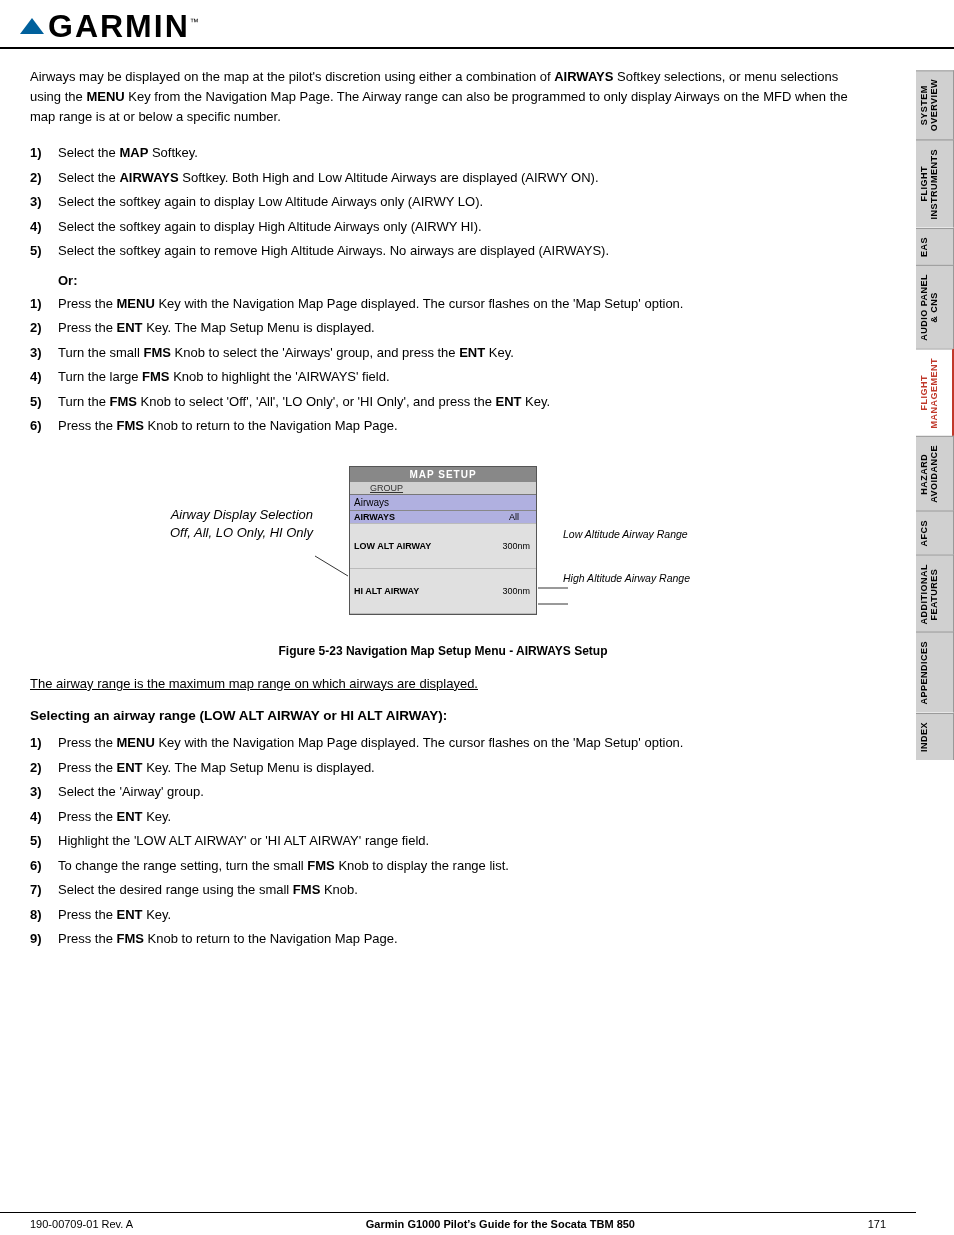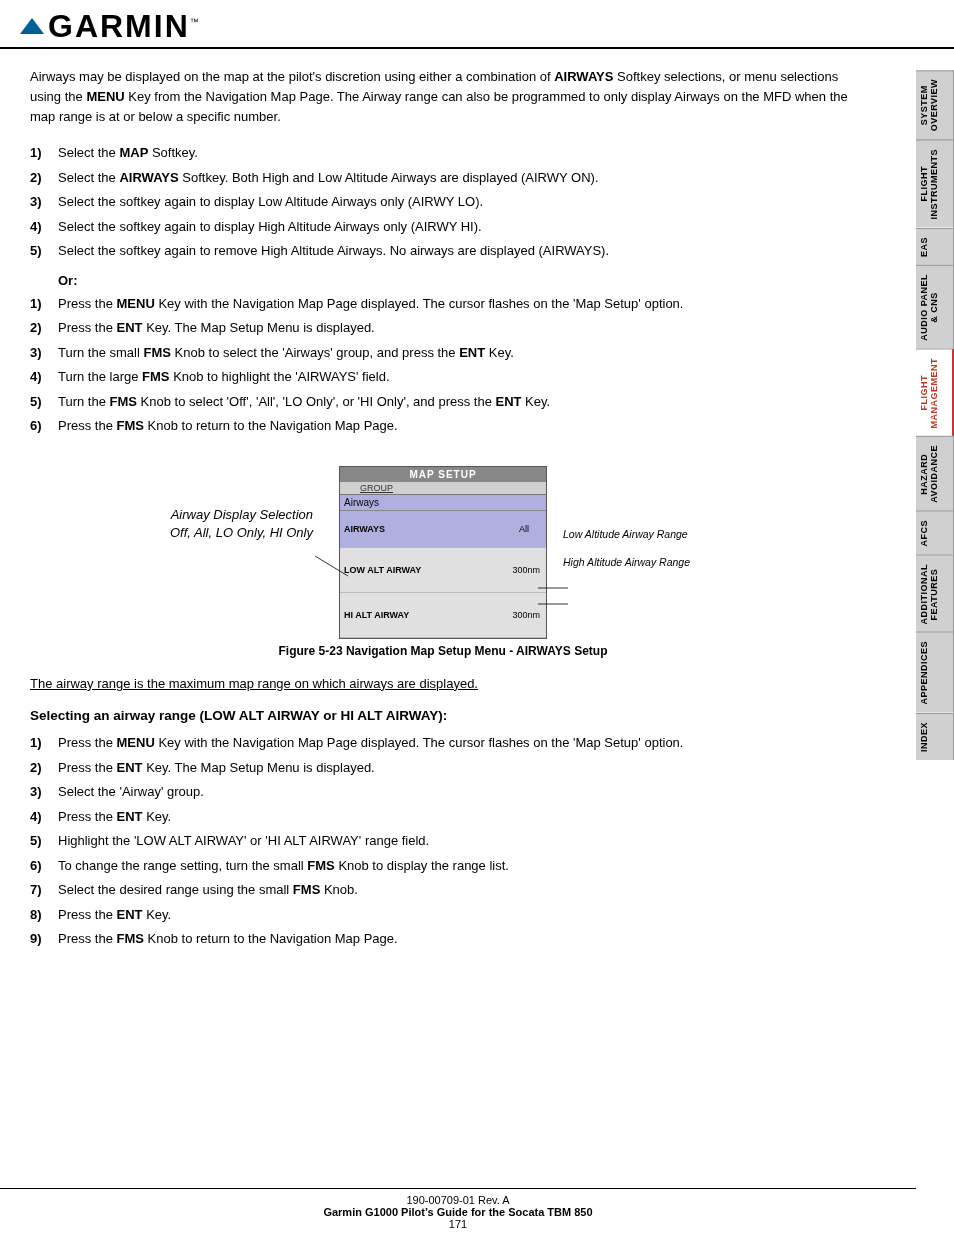--- a/index.html
+++ b/index.html
@@ -137,21 +137,21 @@
     .diagram-container {
       display: flex;
       justify-content: center;
       align-items: center;
       margin: 20px 0 8px 0;
       position: relative;
     }
     .map-setup-box {
       border: 1px solid #555;
       background: #e8e8e8;
-      width: 208px;
+      width: 188px;
       font-size: 10px;
     }
     .map-setup-title {
       background: #888;
       color: #fff;
       text-align: center;
       font-size: 10px;
       font-weight: bold;
       padding: 2px 0;
       letter-spacing: 1px;
@@ -185,21 +185,21 @@
       background: #b0b0e0;
     }
     .data-label {
       font-size: 9px;
       flex: 1;
       font-weight: bold;
     }
     .data-value {
       font-size: 9px;
       background: #b0b0e0;
-      padding: 12px 4px;
+      padding: 0 4px;
       min-width: 36px;
       text-align: center;
     }
     .data-range {
       font-size: 9px;
       padding: 16px 2px;
       min-width: 40px;
       text-align: right;
     }
 
@@ -223,21 +223,20 @@
       position: absolute;
       bottom: 0;
       left: 0;
       right: 38px;
       border-top: 1px solid #000;
       display: flex;
       justify-content: space-between;
       align-items: center;
       padding: 5px 30px;
       font-size: 11px;
-      flex-direction: column;
     }
     .footer-center {
       font-size: 11px;
       font-weight: bold;
     }
 
     b, strong { font-weight: bold; }
 
     .diagram-outer {
       position: relative;
@@ -263,21 +262,21 @@
       right: 0;
       top: 72px;
       font-style: italic;
       font-size: 10.5px;
       text-align: left;
       width: 200px;
     }
     .right-annotation-high {
       position: absolute;
       right: 0;
-      top: 100px;
+      top: 116px;
       font-style: italic;
       font-size: 10.5px;
       text-align: left;
       width: 200px;
     }
 
     
     .connector-svg {
       position: absolute;
       top: 0;

